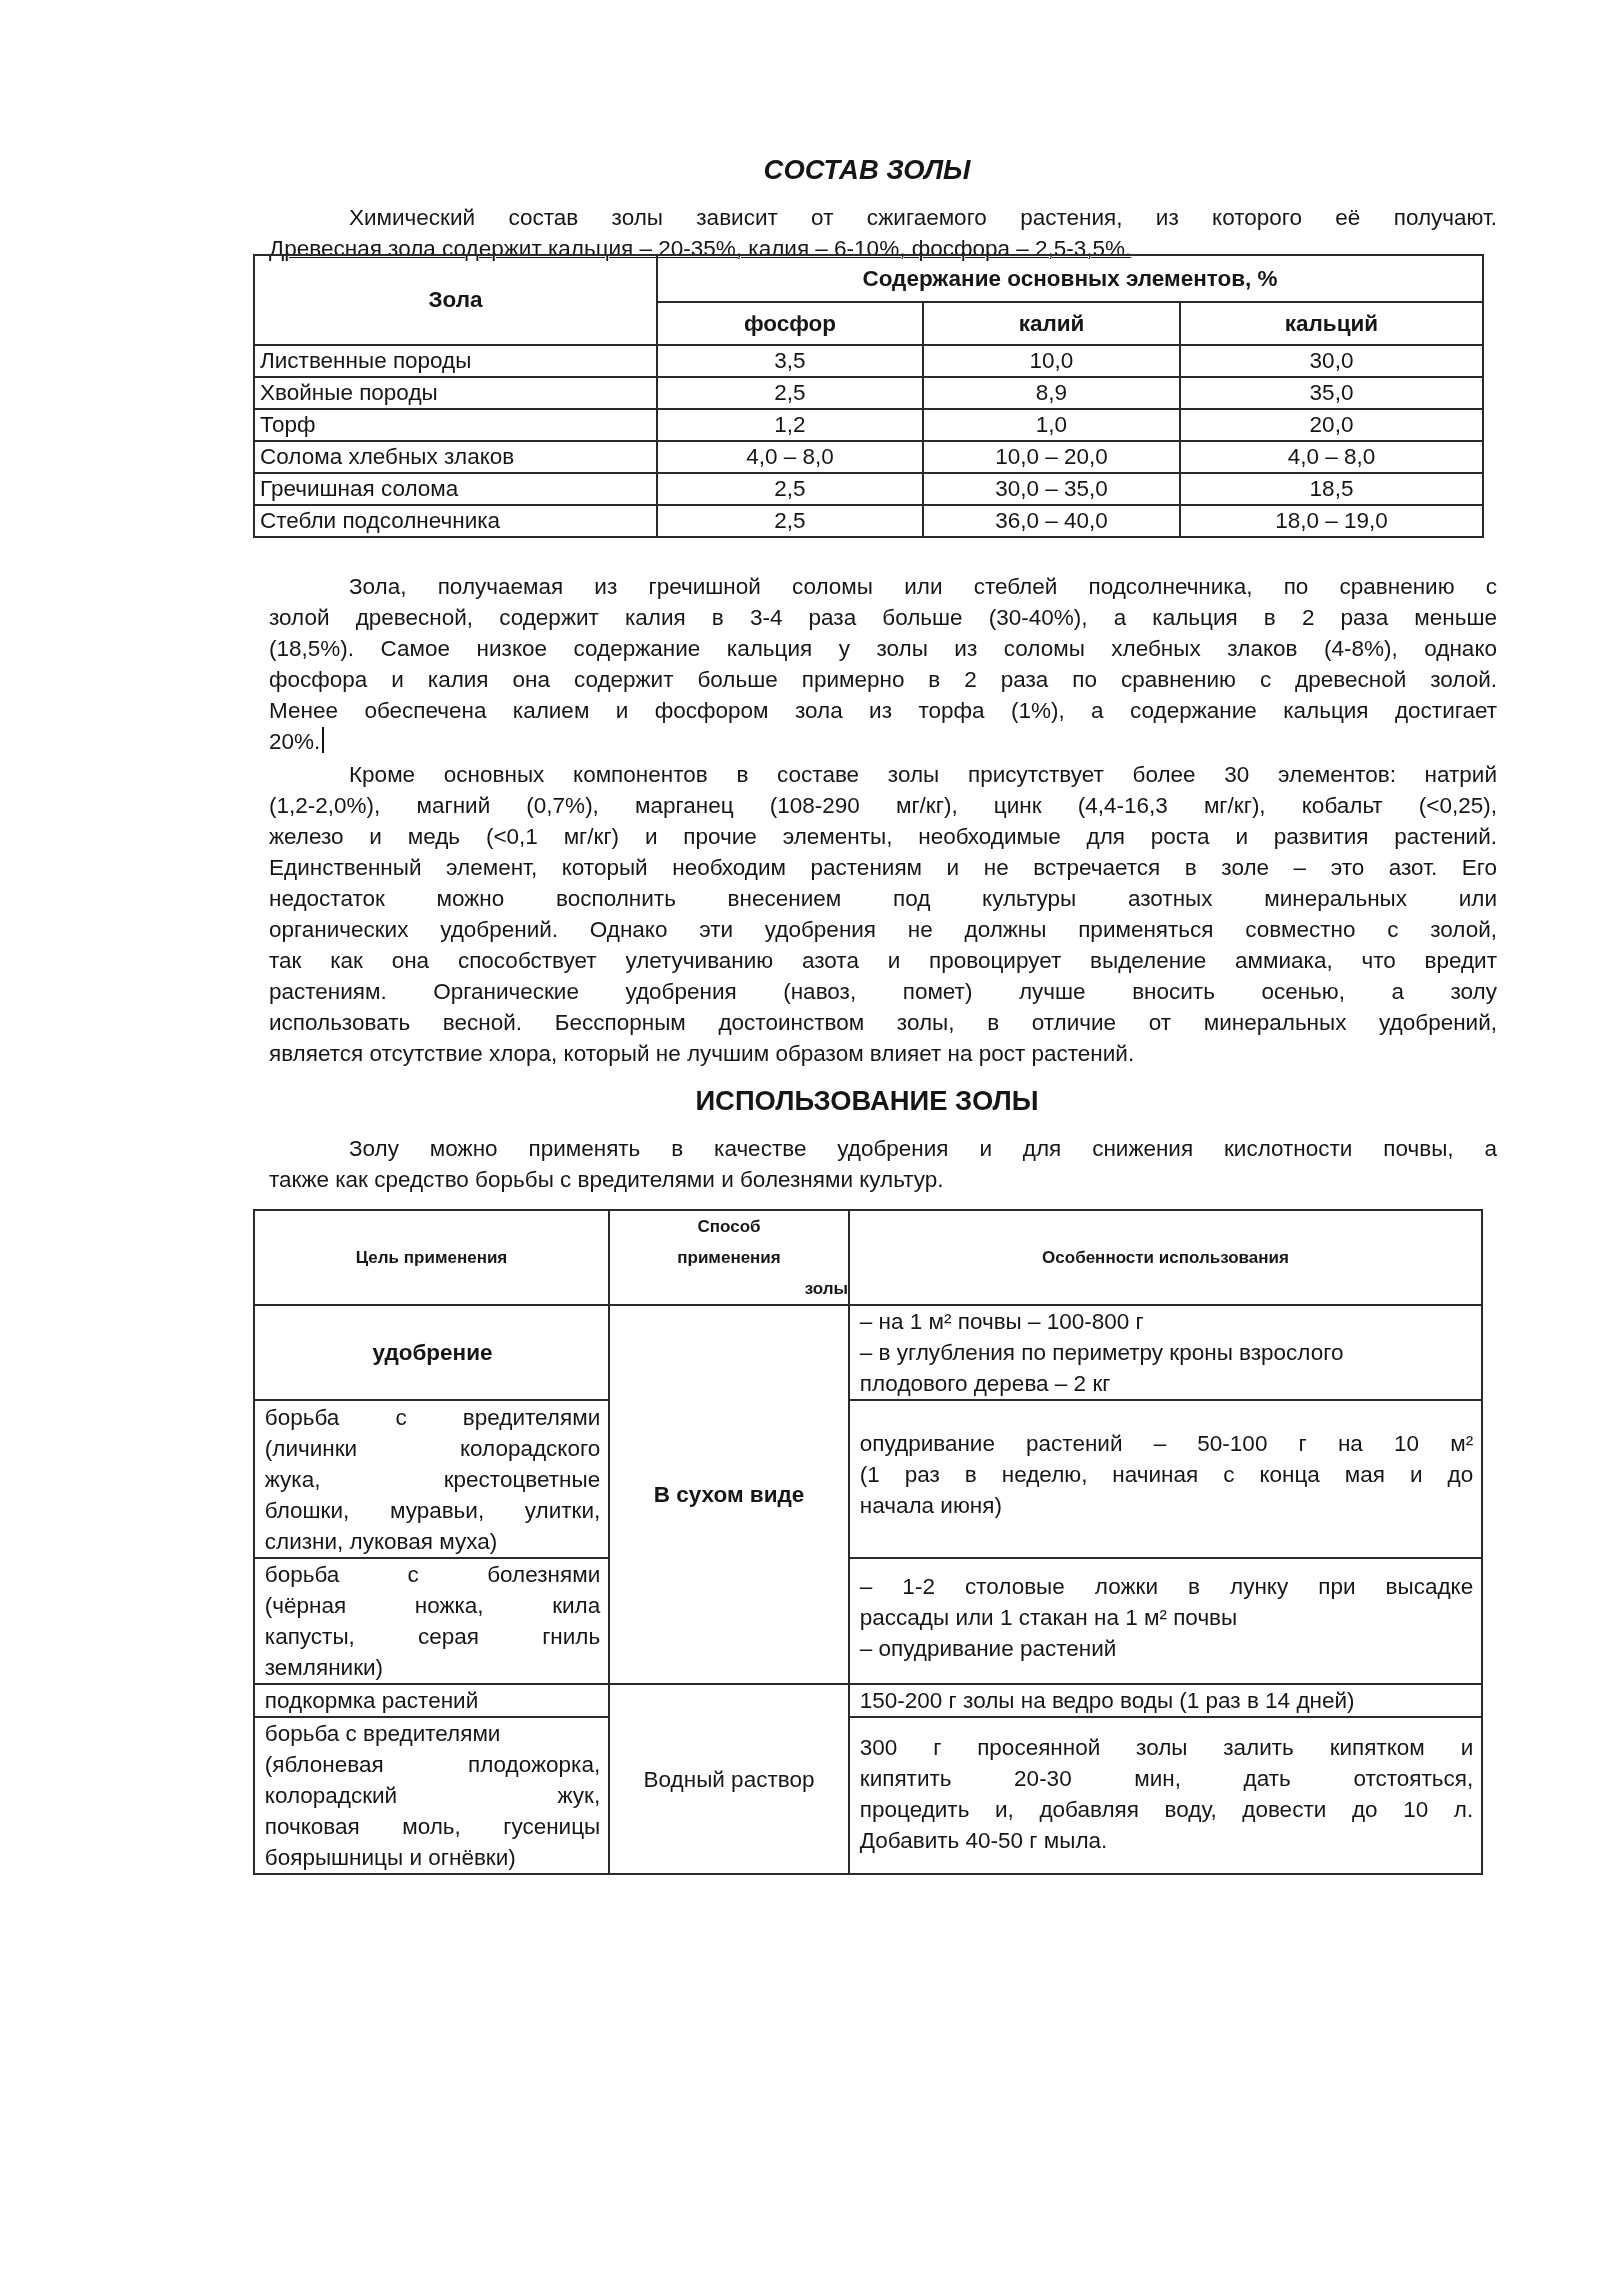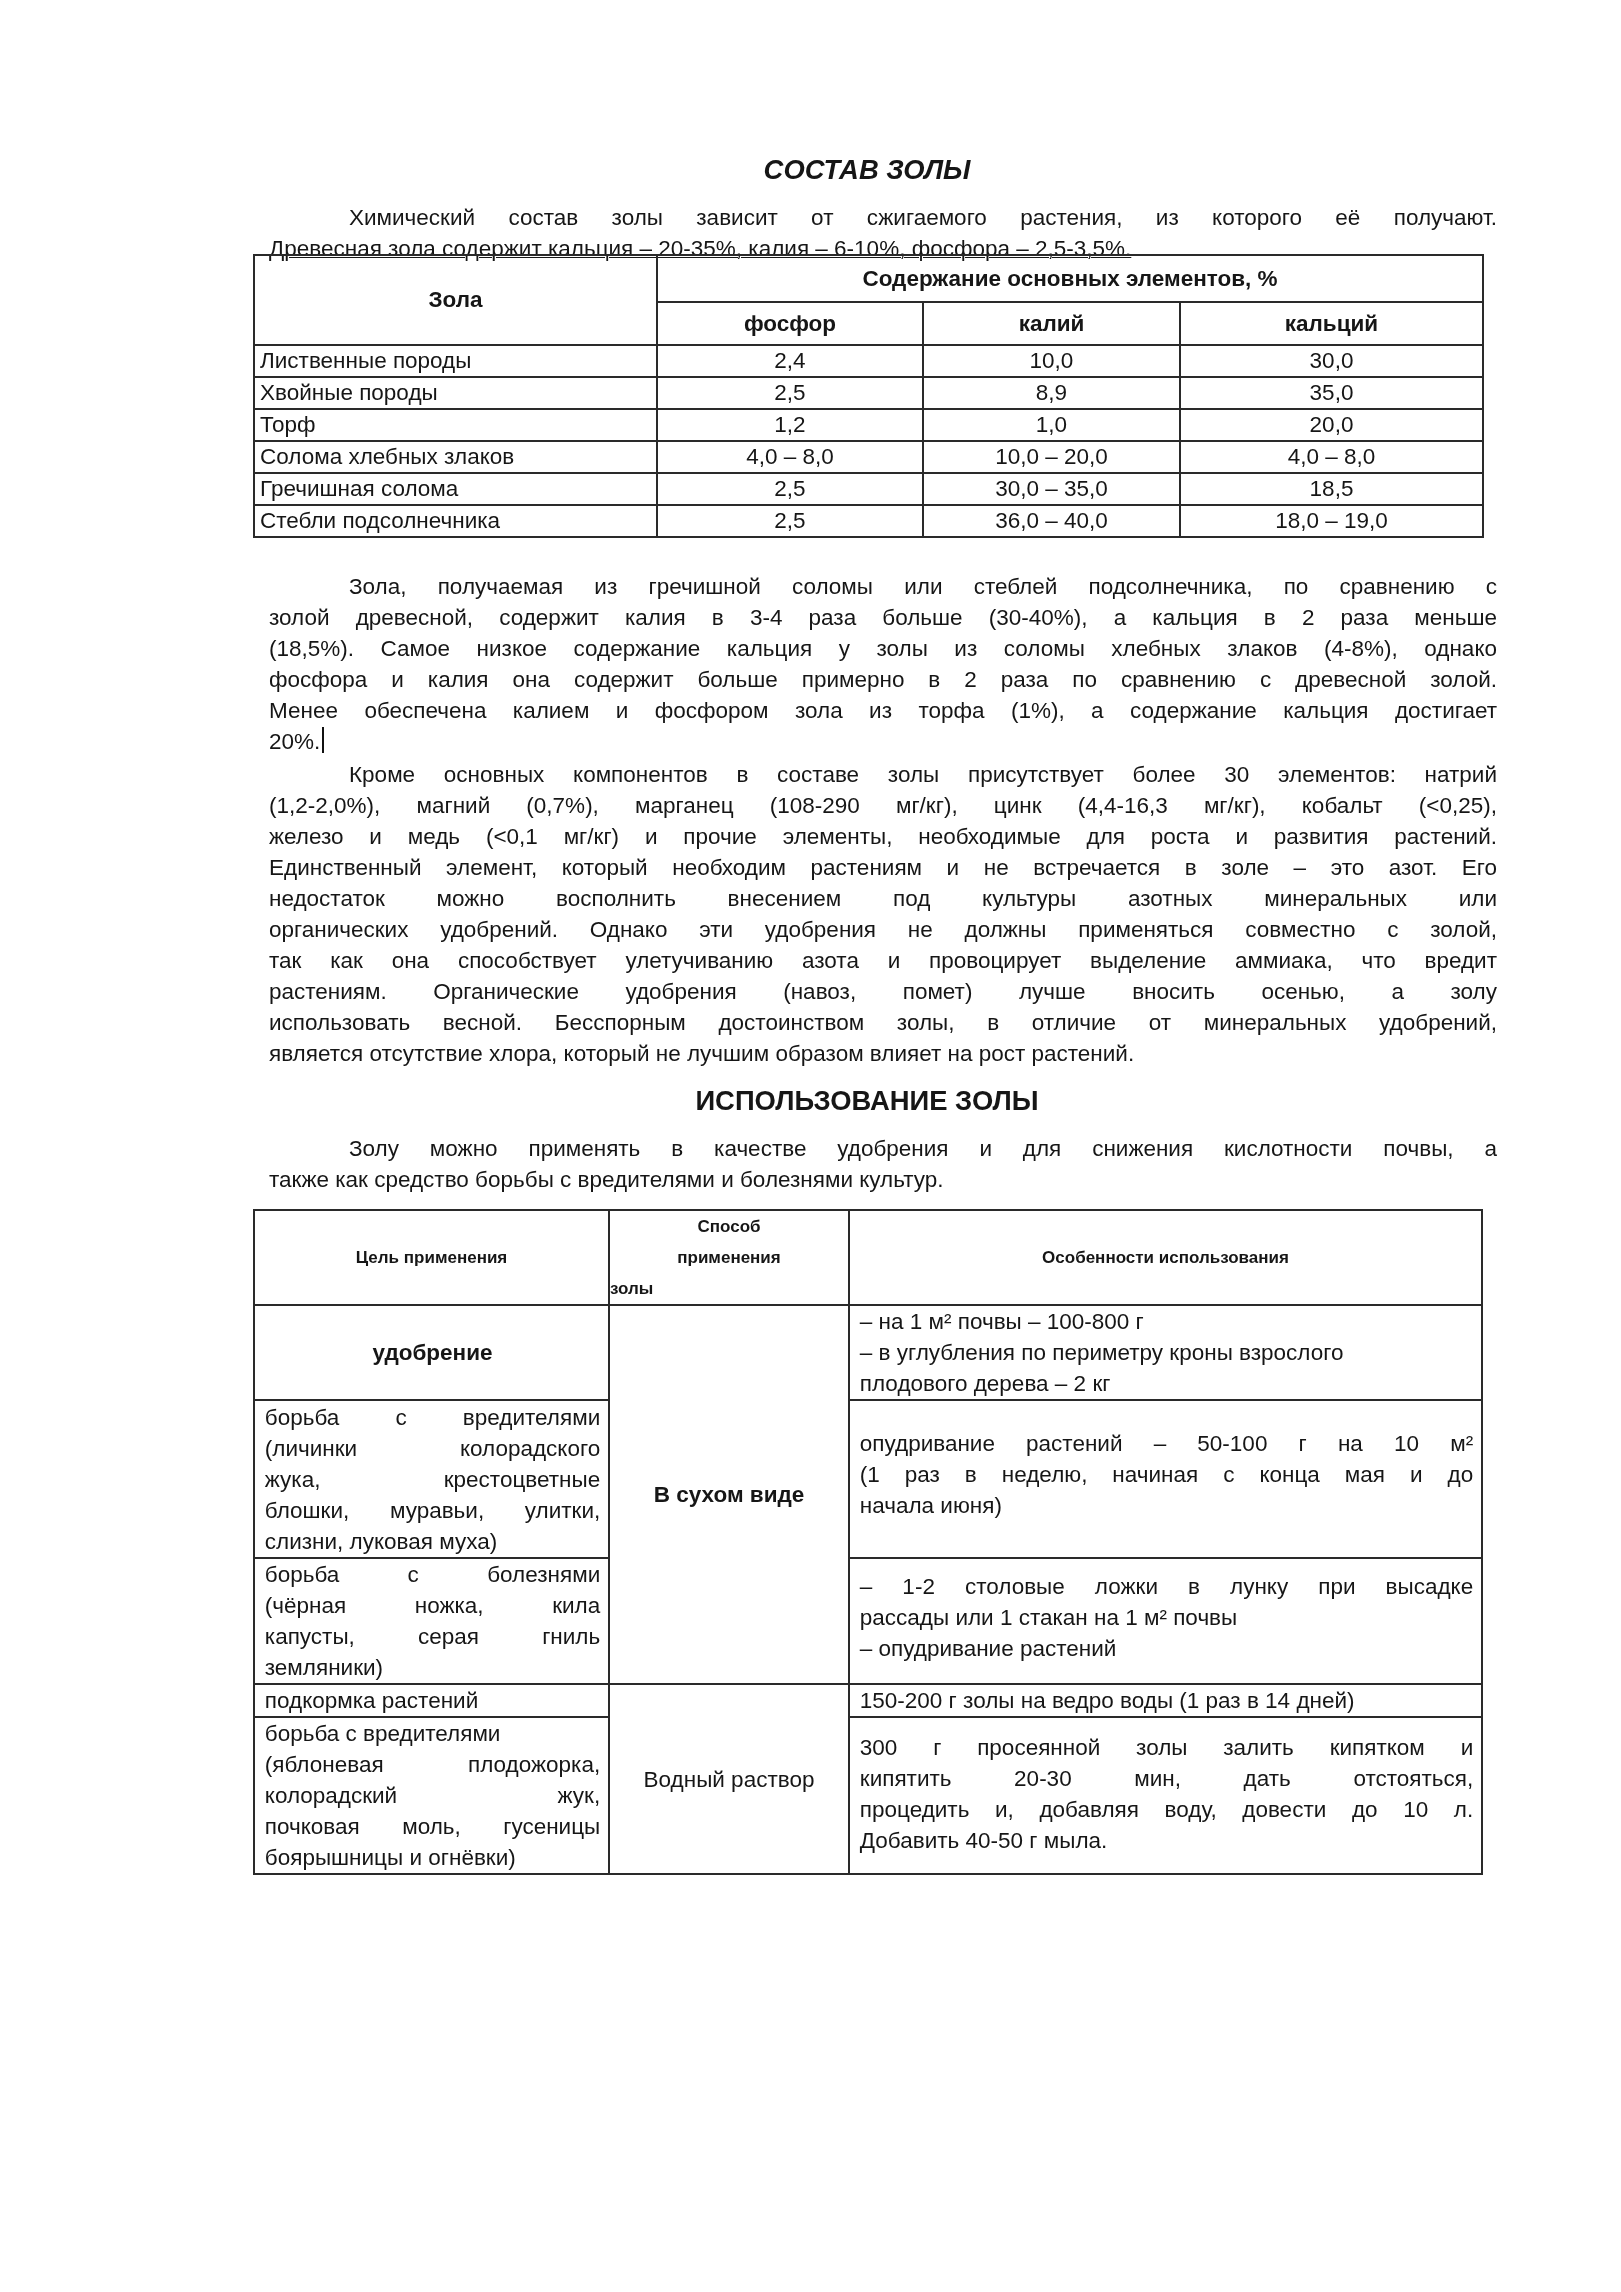--- a/index.html
+++ b/index.html
@@ -71,21 +71,21 @@
       <th rowspan="2" class="hzola">Зола</th>
       <th colspan="3" class="hgroup">Содержание основных элементов, %</th>
     </tr>
     <tr>
       <th class="hsub">фосфор</th>
       <th class="hsub">калий</th>
       <th class="hsub">кальций</th>
     </tr>
     <tr>
       <td class="name">Лиственные породы</td>
-      <td>2,4</td>
+      <td>3,5</td>
       <td>10,0</td>
       <td>30,0</td>
     </tr>
     <tr>
       <td class="name">Хвойные породы</td>
       <td>2,5</td>
       <td>8,9</td>
       <td>35,0</td>
     </tr>
     <tr>
@@ -149,21 +149,21 @@
       <col style="width:355px">
       <col style="width:240px">
       <col style="width:633px">
     </colgroup>
     <tbody>
         <tr>
       <th>Цель применения</th>
       <th>
         <span class="lline" style="text-align:center;">Способ</span>
         <span class="lline" style="text-align:center;">применения</span>
-        <span class="lline" style="text-align:left;">золы</span>
+        <span class="lline" style="text-align:right;">золы</span>
       </th>
       <th>Особенности использования</th>
     </tr>
 
     <tr class="r1">
       <td class="goal bold">удобрение</td>
       <td class="method bold" rowspan="3">В сухом виде</td>
       <td class="detail" style="vertical-align:top; padding-top:0;">
         <span class="lline">– на 1 м² почвы – 100-800 г</span>
         <span class="lline">– в углубления по периметру кроны взрослого</span>

